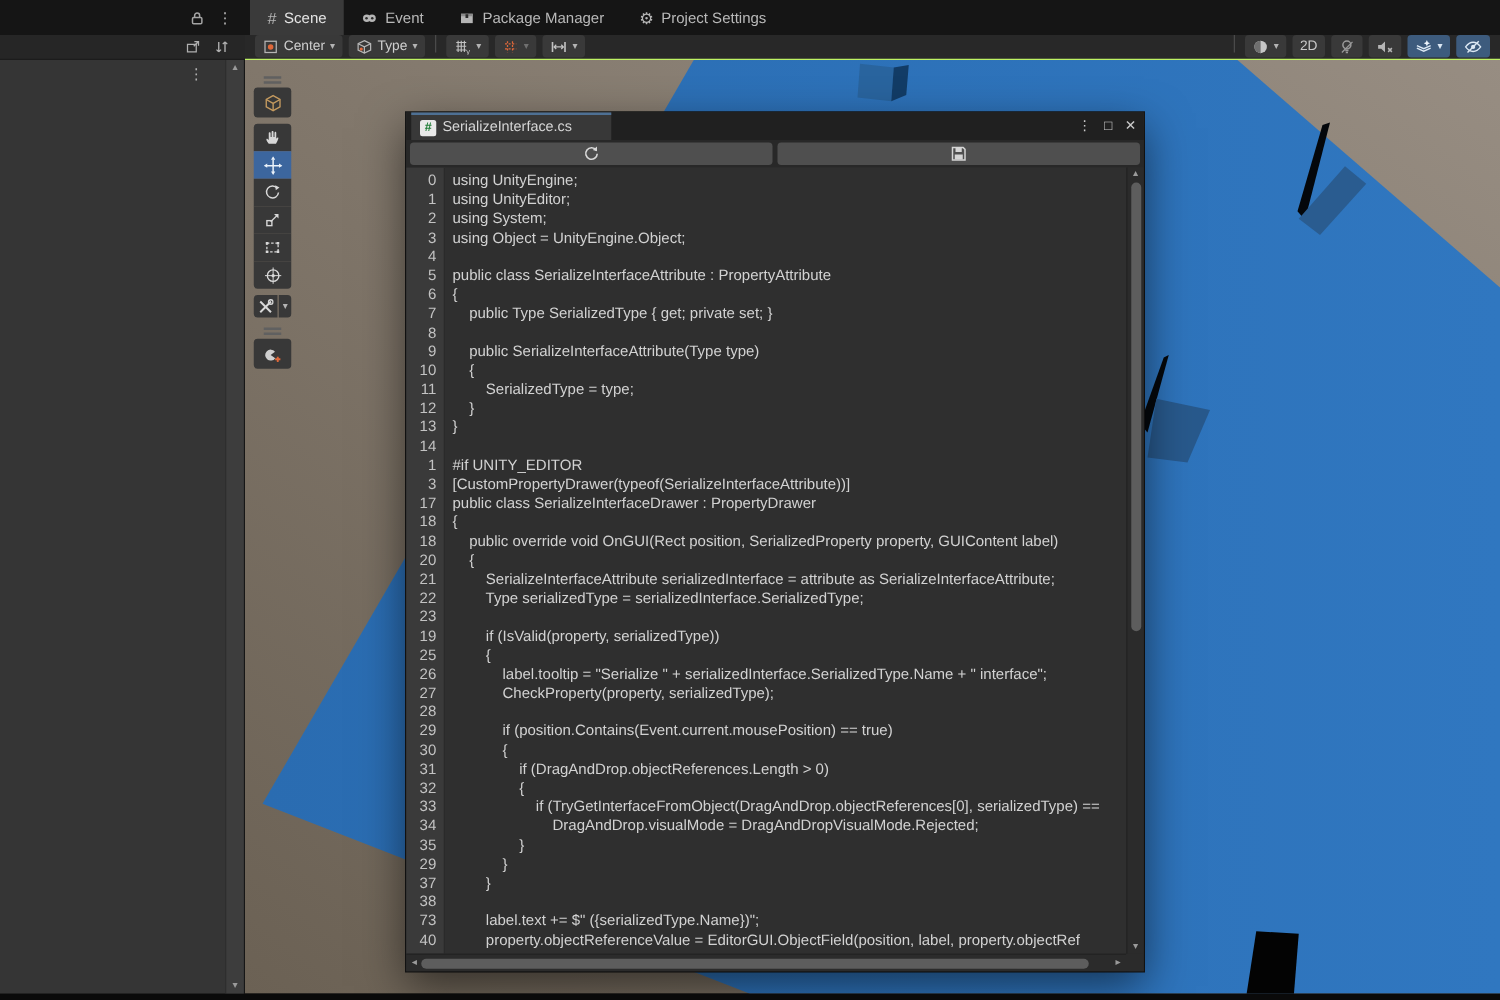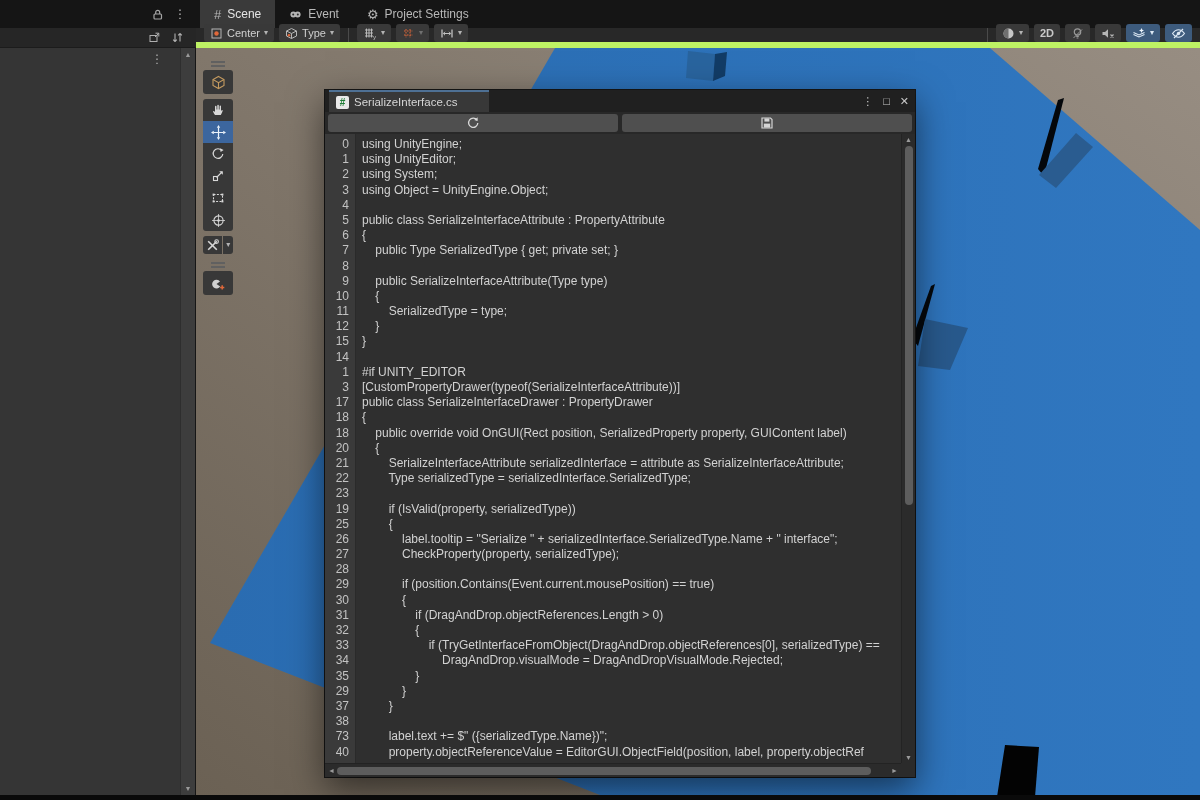--- a/index.html
+++ b/index.html
@@ -15,21 +15,21 @@
   #tabstrip { left:200px; top:0; right:0; height:28px; display:flex; align-items:stretch; }
   .tab { display:flex; align-items:center; gap:6px; padding:0 14px; color:#b9b9b9; font-size:12px; }
   .tab.active { background:#3a3a3a; color:#e4e4e4; }
   .tab .glyph { font-size:13px; color:#b5b5b5; line-height:1; }
 
   
   #panel-head { left:0; top:28px; width:196px; height:20px; background:#262626;
                 display:flex; align-items:center; justify-content:flex-end; gap:10px; padding-right:12px;
                 border-bottom:1px solid #1c1c1c; }
   #toolbar { left:196px; top:28px; width:1004px; height:20px; background:#282828;
-             display:flex; align-items:flex-end; gap:5px; padding:0 8px; border-bottom:6px solid #bef264; }
+             display:flex; align-items:flex-start; gap:5px; padding:0 8px; border-bottom:1px solid #bef264; }
   .tbtn { height:18px; background:#393939; border-radius:3px; display:flex; align-items:center;
           gap:4px; padding:0 6px; color:#cfcfcf; font-size:11px; }
   .tbtn.blue { background:#3d5b7d; }
   .caret { font-size:8px; color:#b3b3b3; line-height:1; }
   .caret.dim { color:#707070; }
   .vsep { width:1px; height:14px; background:#4a4a4a; margin:0 3px; }
   .spacer { flex:1; }
 
   
   #left-panel { left:0; top:48px; width:196px; height:747px; background:#353535; border-right:1px solid #161616; }
@@ -114,20 +114,30 @@
         <svg width="13" height="13" viewBox="0 0 13 13">
             <circle cx="4.4" cy="6.5" r="3" fill="#b5b5b5"></circle>
             <circle cx="8.6" cy="6.5" r="3" fill="#b5b5b5"></circle>
             <circle cx="4.2" cy="6.5" r="1" fill="#2a2a2a"></circle>
             <circle cx="8.8" cy="6.5" r="1" fill="#2a2a2a"></circle>
           </svg>
       </span>
       <span>Event</span>
     </div>
     <div class="tab">
+      <span class="small-ic">
+        <svg width="13" height="13" viewBox="0 0 13 13">
+            <rect x="1.8" y="3" width="9.4" height="7.5" fill="#b5b5b5"></rect>
+            <rect x="1.8" y="3" width="9.4" height="2" fill="#8a8a8a"></rect>
+            <rect x="5.4" y="3.4" width="2.2" height="3" fill="#2a2a2a"></rect>
+          </svg>
+      </span>
+      <span>Package Manager</span>
+    </div>
+    <div class="tab">
       <span class="glyph">⚙</span>
       <span>Project Settings</span>
     </div>
   </div>
 
   <div class="abs" id="panel-head">
     <span class="small-ic">
       <svg width="13" height="13" viewBox="0 0 13 13">
           <rect x="2" y="4.5" width="7" height="6" fill="none" stroke="#b0b0b0"></rect>
           <path d="M7.5 2.2h3.3v3.3M10.8 2.2 7 6" fill="none" stroke="#b0b0b0"></path>
@@ -194,21 +204,21 @@
     <div class="tbtn">
       <span class="small-ic">
         <svg width="13" height="13" viewBox="0 0 13 13">
             <circle cx="6.5" cy="6.5" r="5" fill="#c6c6c6"></circle>
             <path d="M6.5 1.5a5 5 0 0 0 0 10z" fill="#6f6f6f"></path>
           </svg>
       </span>
       <span class="caret">▾</span>
     </div>
     <div class="tbtn">
-      <span style="font-weight:bold;color:#c9c9c9;">2D</span>
+      <span style="font-weight:normal;color:#c9c9c9;">2D</span>
     </div>
     <div class="tbtn">
       <span class="small-ic">
         <svg width="13" height="13" viewBox="0 0 13 13">
             <circle cx="6.5" cy="5" r="3.2" fill="none" stroke="#9a9a9a" stroke-width="1.2"></circle>
             <path d="M5.2 9.3h2.6M5.6 11h1.8" stroke="#9a9a9a" stroke-width="1.2"></path>
             <path d="M2.5 11 11 2.5" stroke="#9a9a9a"></path>
           </svg>
       </span>
     </div>
@@ -381,21 +391,21 @@
           <div class="ln">3</div>
           <div class="ln">4</div>
           <div class="ln">5</div>
           <div class="ln">6</div>
           <div class="ln">7</div>
           <div class="ln">8</div>
           <div class="ln">9</div>
           <div class="ln">10</div>
           <div class="ln">11</div>
           <div class="ln">12</div>
-          <div class="ln">15</div>
+          <div class="ln">13</div>
           <div class="ln">14</div>
           <div class="ln">1</div>
           <div class="ln">3</div>
           <div class="ln">17</div>
           <div class="ln">18</div>
           <div class="ln">18</div>
           <div class="ln">20</div>
           <div class="ln">21</div>
           <div class="ln">22</div>
           <div class="ln">23</div>

